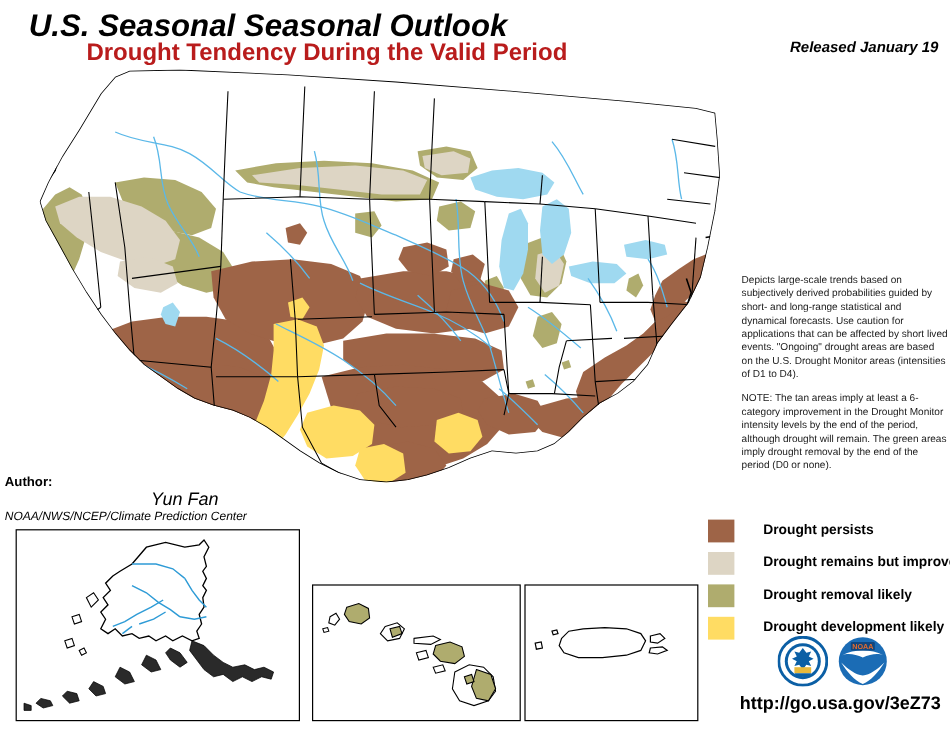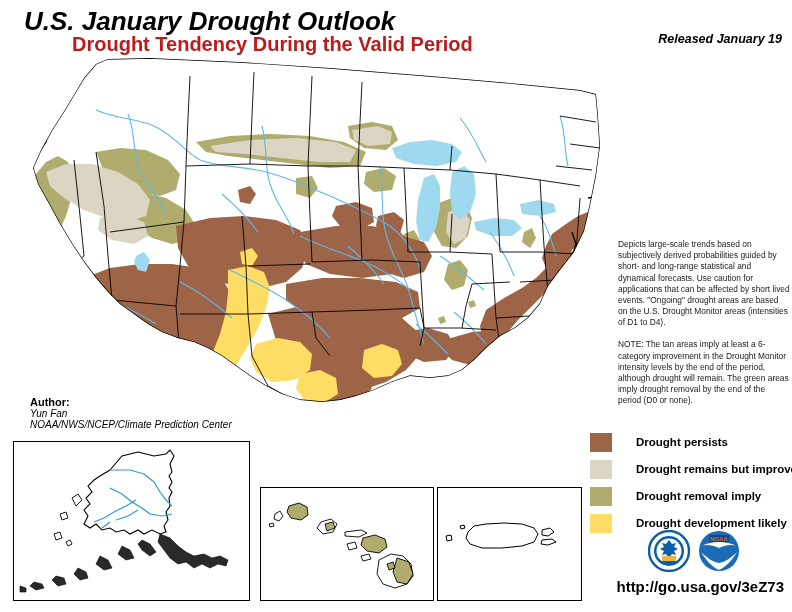--- a/index.html
+++ b/index.html
@@ -30,25 +30,25 @@
     text-align:right;white-space:nowrap;
   }
   
   #map-area{position:absolute;left:0;top:56px;width:616px;height:380px;}
   #map-svg{display:block;}
   
   #side-text{
     position:absolute;left:618px;top:228px;width:172px;
     font-size:8.4px;color:#1a1a1a;line-height:1.33;
   }
-  #side-text p{margin:11px 0 9px 0;}
-  
-  #author-block{position:absolute;left:30px;top:396px;width:300px;}
+  #side-text p{margin:0 0 9px 0;}
+  
+  #author-block{position:absolute;left:4px;top:396px;width:300px;}
   #author-label{font-size:11px;font-weight:bold;color:#000;}
-  #author-name{font-size:10px;font-style:italic;color:#000;}
+  #author-name{font-size:15px;font-style:italic;color:#000;text-align:center;}
   #author-org{font-size:10px;font-style:italic;color:#000;}
   
   .inset{position:absolute;border:1px solid #000;background:#fff;}
   #inset-alaska{left:13px;top:441px;width:235px;height:158px;}
   #inset-hawaii{left:260px;top:487px;width:172px;height:112px;}
   #inset-pr{left:437px;top:487px;width:143px;height:112px;}
   .inset svg{display:block;}
   
   #legend{position:absolute;left:590px;top:431px;width:200px;}
   .legend-row{display:flex;align-items:center;height:22px;margin-bottom:5px;}
@@ -63,21 +63,21 @@
   #logo-noaa{position:absolute;left:50px;top:0;}
   #url{
     position:absolute;right:8px;top:578px;
     font-size:15px;font-weight:bold;color:#000;white-space:nowrap;
   }
 </style>
 </head>
 <body>
 
 <div id="header">
-  <div id="title">U.S. January Drought Outlook</div>
+  <div id="title">U.S. Seasonal Seasonal Outlook</div>
   <div id="subtitle">Drought Tendency During the Valid Period</div>
   <div id="valid-line2">Released January 19</div>
 </div>
 
 <div id="map-area">
 <svg id="map-svg" width="616" height="380" viewBox="0 0 616 380" xmlns="http://www.w3.org/2000/svg">
   <defs>
     <clipPath id="conusClip">
       <path d="M33,112 L40,96 L52,74 L66,52 L84,22 L96,8 L108,3 L150,2 L240,6 L330,12 L430,20 L520,28 L580,34 L596,38
                L598,60 L600,90 L596,120 L590,150 L584,175 L574,196 L560,214 L548,230 L540,248 L528,262 L515,272
@@ -421,21 +421,21 @@
   <div class="legend-row">
     <div class="legend-swatch" style="background:#9E6447;"></div>
     <div class="legend-label">Drought persists</div>
   </div>
   <div class="legend-row">
     <div class="legend-swatch" style="background:#DDD5C4;"></div>
     <div class="legend-label">Drought remains but improves</div>
   </div>
   <div class="legend-row">
     <div class="legend-swatch" style="background:#AFAC6E;"></div>
-    <div class="legend-label">Drought removal imply</div>
+    <div class="legend-label">Drought removal likely</div>
   </div>
   <div class="legend-row">
     <div class="legend-swatch" style="background:#FFDC63;"></div>
     <div class="legend-label">Drought development likely</div>
   </div>
 </div>
 
 <div id="logos">
 
   <span id="logo-doc">

